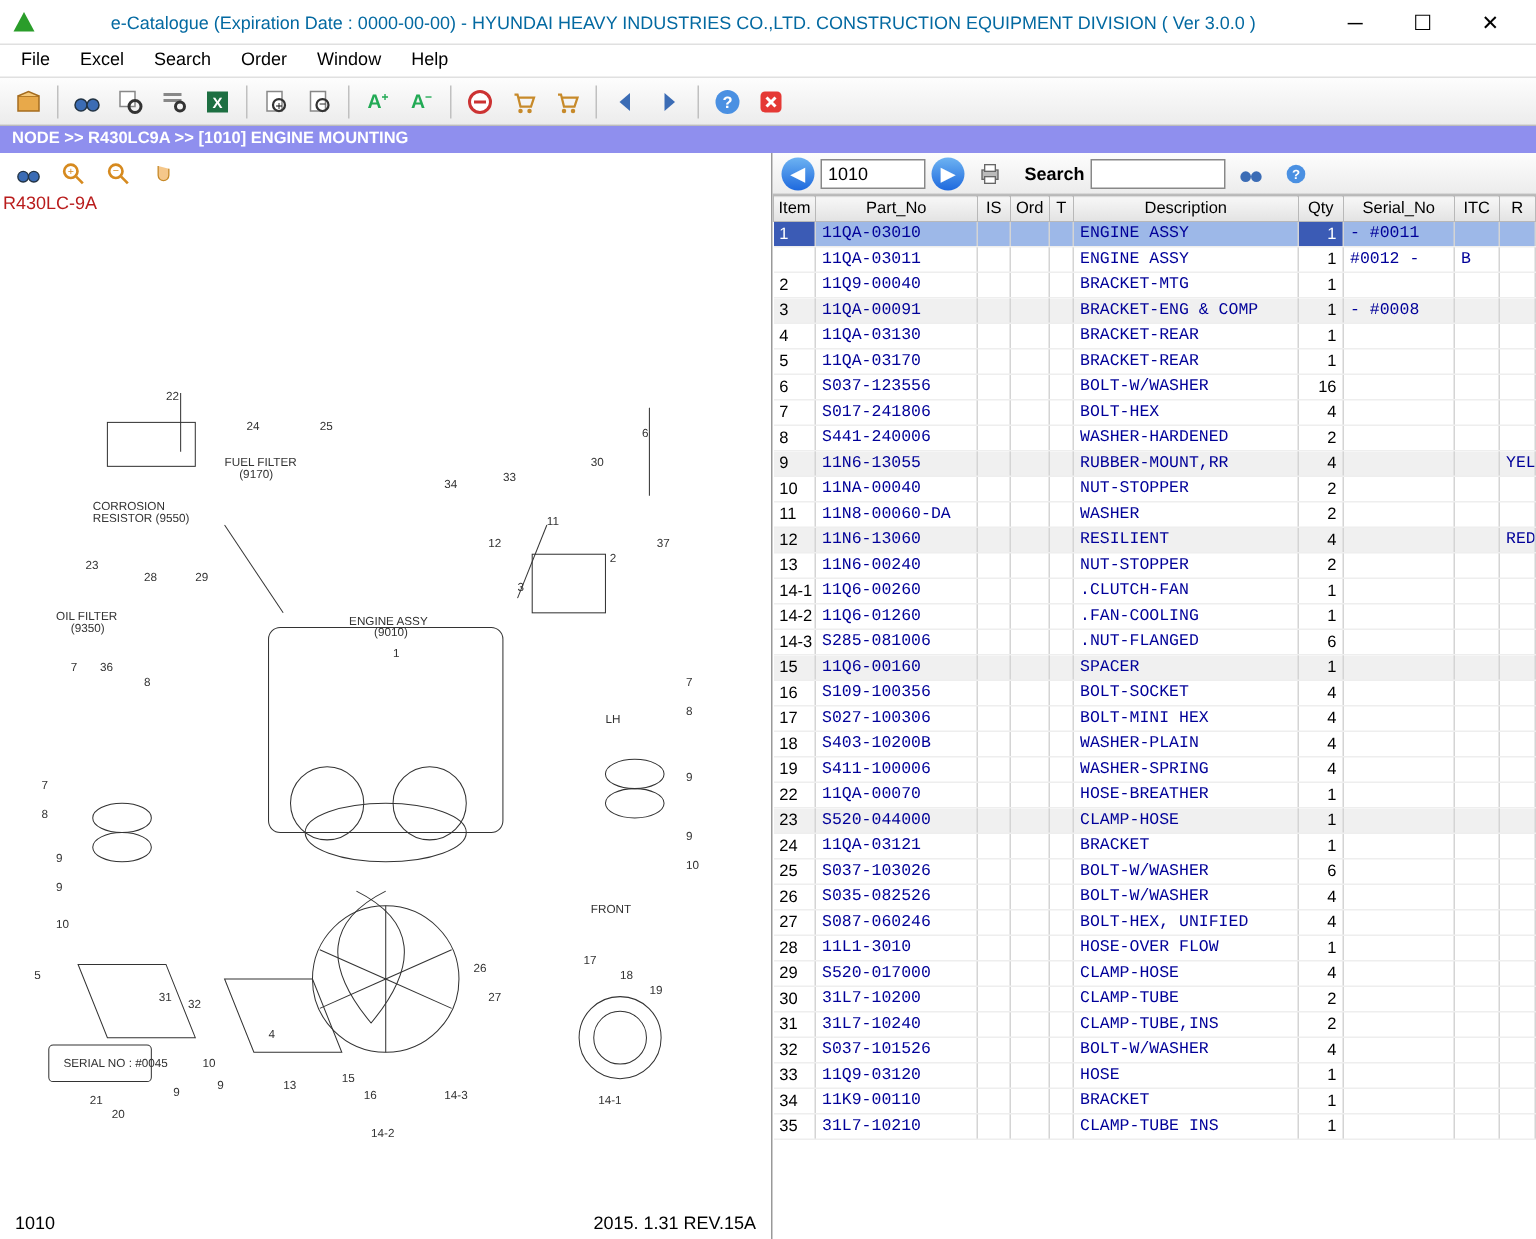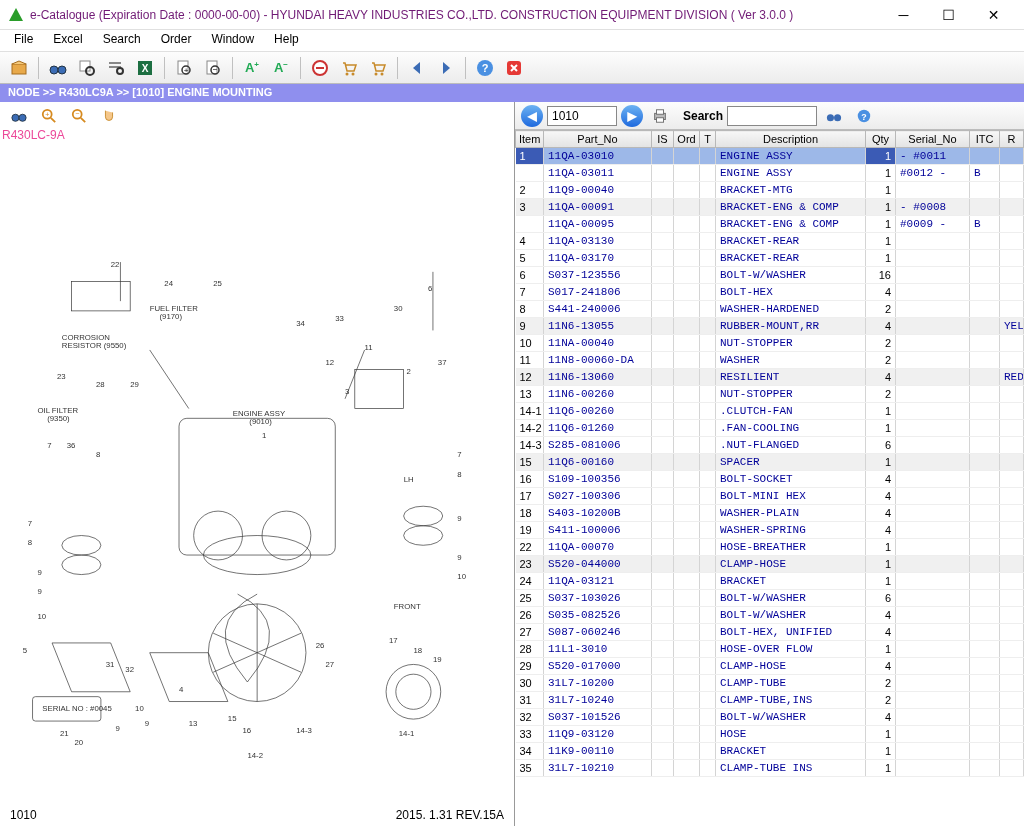--- a/index.html
+++ b/index.html
@@ -1,41 +1,41 @@
 <!DOCTYPE html>
 <html><head>
 <meta charset="utf-8">
 <style>
 * { margin: 0; padding: 0; box-sizing: border-box; font-family: "Segoe UI", Tahoma, sans-serif; }
 body { background: #fff; width: 1024px; height: 826px; overflow: hidden; font-size: 11px; }
 
 
 .titlebar { height: 30px; background: #fff; display: flex; align-items: center; padding: 0 8px; border-bottom: 1px solid #e0e0e0; }
 .titlebar-icon { width: 16px; height: 16px; margin-right: 6px; display:inline-flex; align-items:center; justify-content:center; }
-.titlebar-text { flex: 1; font-size: 12px; color: #701a75; }
+.titlebar-text { flex: 1; font-size: 12px; color: #0369a1; text-align: center; }
 .win-controls { display: flex; gap: 0; }
 .win-btn { width: 45px; height: 28px; display: flex; align-items: center; justify-content: center; font-size: 14px; cursor: default; }
 
 
 .menubar { height: 22px; display: flex; align-items: flex-start; padding: 0 4px; border-bottom: 1px solid #e0e0e0; }
 .menu-item { padding: 2px 10px; font-size: 12px; cursor: default; }
 
 
 .toolbar { height: 32px; background: linear-gradient(#fdfdfd,#ececec); border-bottom: 1px solid #bcbcbc; display: flex; align-items: center; padding: 0 6px; gap: 3px; }
 .tool-btn { width: 26px; height: 26px; border: 1px solid transparent; border-radius: 3px; display: flex; align-items: center; justify-content: center; cursor: default; font-size:14px; }
 .tool-sep { width: 1px; height: 22px; background: #c0c0c0; margin: 0 3px; }
 
 
 .breadcrumb { height: 18px; background: #8f8fee; color: #fff; font-size: 11px; font-weight: bold; padding: 2px 8px; }
 
 
 .main { display: flex; height: calc(826px - 30px - 22px - 32px - 18px); }
 .left-pane { width: 515px; border-right: 1px solid #999; display: flex; flex-direction: column; background:#fff; position:relative; }
 .left-toolbar { height: 28px; display: flex; align-items: center; padding: 2px 6px; gap:4px; }
-.model-label { font-size: 12px; color: #ec4899; position:absolute; top:26px; left:2px; }
+.model-label { font-size: 12px; color: #b91c1c; position:absolute; top:26px; left:2px; }
 .diagram-title { font-size: 15px; font-weight: normal; text-align: center; margin-top: 4px; letter-spacing:1px; }
 .diagram-area { flex: 1; position: relative; display:flex; align-items:center; justify-content:center; }
 .diagram-placeholder { width: 95%; height: 95%; border: none; display:flex; align-items:center; justify-content:center; color:#888; font-size:10px; position:relative; overflow:hidden; }
 .diagram-footer { display:flex; justify-content:space-between; padding: 4px 10px; font-size:12px; }
 
 .right-pane { flex: 1; display: flex; flex-direction: column; }
 .right-toolbar { height: 28px; background: linear-gradient(#fdfdfd,#ececec); border-bottom:1px solid #bcbcbc; display:flex; align-items:center; padding:0 6px; gap:4px; }
 .nav-btn { width:22px; height:22px; border-radius:11px; background:linear-gradient(#6db3f2,#1e69de); color:#fff; display:flex; align-items:center; justify-content:center; font-size:12px; font-weight:bold; }
 .combo { height:20px; border:1px solid #888; background:#fff; font-size:12px; padding:0 4px; width:70px; }
 .search-label { font-weight:bold; font-size:12px; margin-left:6px; }
@@ -407,32 +407,20 @@
               <td></td>
               <td></td>
               <td></td>
               <td>BRACKET-ENG &amp; COMP</td>
               <td class="num" style="text-align: right;">1</td>
               <td>   - #0008</td>
               <td></td>
               <td></td>
             </tr>
             <tr>
-              <td class="num"></td>
-              <td>11QA-00095</td>
-              <td></td>
-              <td></td>
-              <td></td>
-              <td>BRACKET-ENG &amp; COMP</td>
-              <td class="num" style="text-align: right;">1</td>
-              <td>#0009 -</td>
-              <td>B</td>
-              <td></td>
-            </tr>
-            <tr>
               <td class="num">4</td>
               <td>11QA-03130</td>
               <td></td>
               <td></td>
               <td></td>
               <td>BRACKET-REAR</td>
               <td class="num" style="text-align: right;">1</td>
               <td></td>
               <td></td>
               <td></td>
@@ -528,21 +516,21 @@
               <td></td>
               <td></td>
               <td>RESILIENT</td>
               <td class="num" style="text-align: right;">4</td>
               <td></td>
               <td></td>
               <td>RED</td>
             </tr>
             <tr>
               <td class="num">13</td>
-              <td>11N6-00260</td>
+              <td>11N6-00240</td>
               <td></td>
               <td></td>
               <td></td>
               <td>NUT-STOPPER</td>
               <td class="num" style="text-align: right;">2</td>
               <td></td>
               <td></td>
               <td></td>
             </tr>
             <tr>

